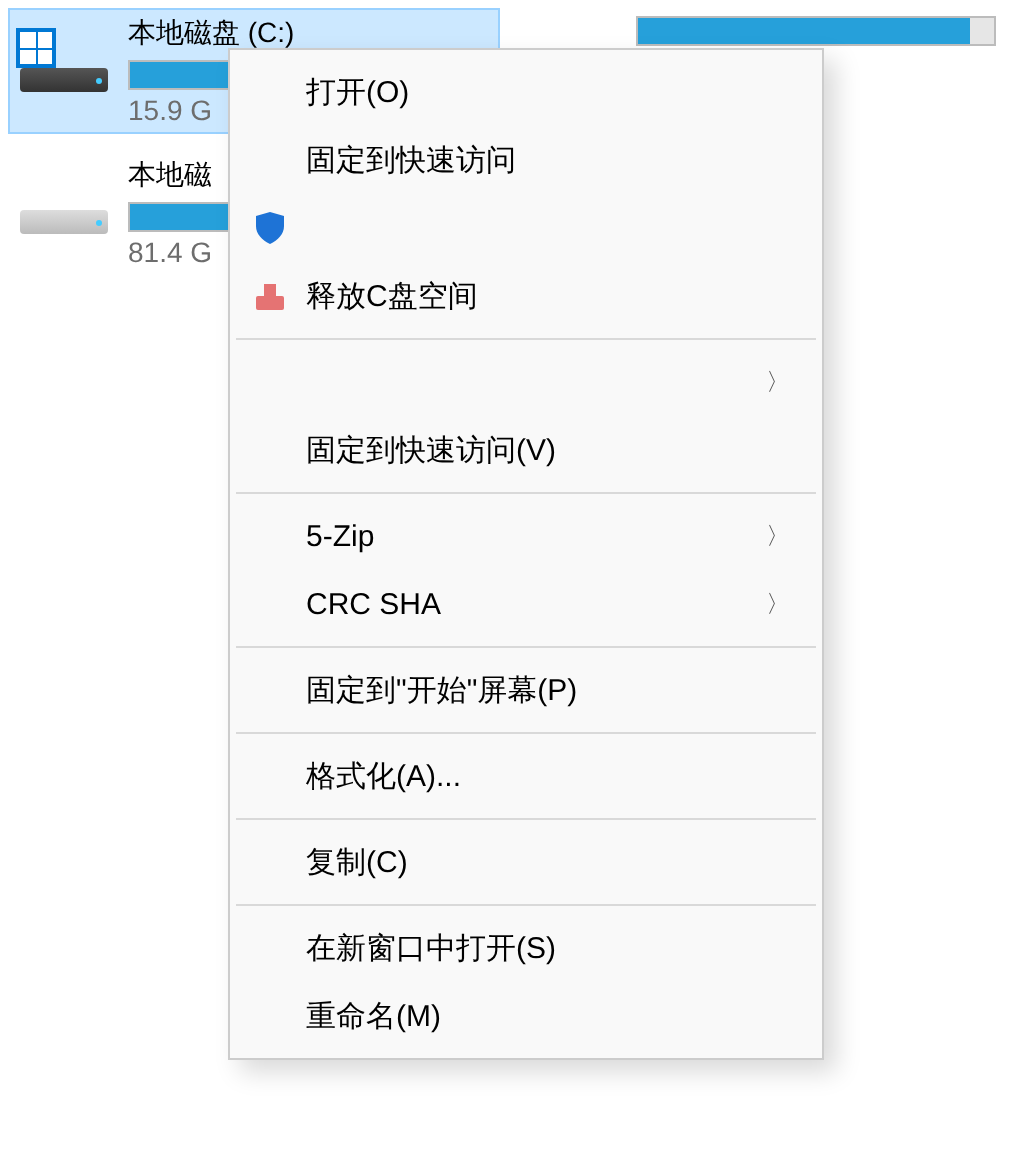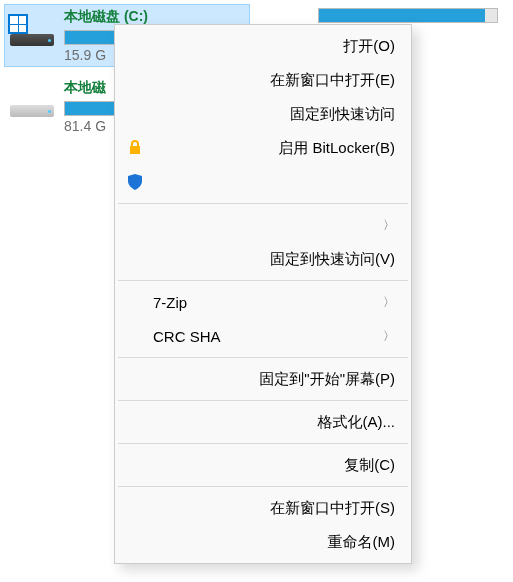--- a/index.html
+++ b/index.html
@@ -7,27 +7,27 @@
     
     .drives { display: flex; flex-wrap: wrap; padding: 4px; gap: 8px; }
     .drive-item { width: 246px; padding: 4px 6px; display: flex; gap: 10px; align-items: flex-start; }
     .drive-item.selected { background: #cce8ff; border: 1px solid #99d1ff; padding: 3px 5px; }
     .drive-icon { width: 44px; height: 36px; margin-top: 6px; position: relative; flex-shrink: 0; }
     .drive-icon .disk { width: 44px; height: 12px; background: linear-gradient(#555,#333); border-radius: 2px; position: absolute; bottom: 4px; }
     .drive-icon .disk::before { content:""; position:absolute; right:3px; top:5px; width:3px; height:3px; background:#4cf; border-radius:50%; }
     .drive-icon .win-badge { position:absolute; left:-2px; top:0; width:20px; height:20px; background:#0078d4; display:grid; grid-template:1fr 1fr/1fr 1fr; gap:1px; padding:2px; }
     .drive-icon .win-badge span { background:#fff; }
     .drive-info { flex:1; }
-    .drive-name { font-size:14px; color:#15803d; margin-bottom:4px;font-weight:bold; }
+    .drive-name { font-size:14px; color:#000000; margin-bottom:4px; }
     .drive-bar { height:15px; background:#e6e6e6; border:1px solid #bcbcbc; position:relative; margin-bottom:2px; }
     .drive-bar .fill { height:100%; background:#26a0da; }
     .drive-free { font-size:14px; color:#6d6d6d; }
     
     .context-menu { position:absolute; left:114px; top:24px; width:298px; background:#f9f9f9; border:1px solid #ccc; box-shadow:6px 6px 12px rgba(0,0,0,.15); padding:4px 2px; font-size:15px; }
-    .menu-item { display:flex; align-items:center; height:34px; padding:0 14px 0 36px; position:relative; cursor:default; color:#000;justify-content:flex-end; }
+    .menu-item { display:flex; align-items:center; height:34px; padding:0 14px 0 36px; position:relative; cursor:default; color:#000; }
     .menu-item .arrow { margin-left:auto; color:#555; font-size:12px; }
     .menu-item .mi-icon { position:absolute; left:8px; width:20px; height:20px; display:flex; align-items:center; justify-content:center; }
     .divider { height:1px; background:#d9d9d9; margin:4px 1px; }
     
     .shield-ico svg, .bitlocker-ico svg, .free-ico svg { display:block; }
   </style>
 </head>
 <body>
 
 <div class="drives">
@@ -74,50 +74,48 @@
       <div class="drive-free">81.4 G</div>
     </div>
   </div>
 </div>
 
 <div class="context-menu">
   <div class="menu-item">
       <span>打开(O)</span>
     </div>
   <div class="menu-item">
-      <span>在新窗口中打开(E)</span>
-    </div>
-  <div class="menu-item">
       <span>固定到快速访问</span>
     </div>
-  <div class="menu-item">
-    <span class="mi-icon bitlocker-ico">
-        <svg width="18" height="18" viewBox="0 0 18 18">
-          <path fill="#ffb300" d="M5 7V5a4 4 0 018 0v2h1v8H4V7h1zm2 0h4V5a2 2 0 00-4 0v2z"></path>
-        </svg>
-      </span>
-    <span>启用 BitLocker(B)</span>
-  </div>
   <div class="menu-item">
     <span class="mi-icon shield-ico">
         <svg width="18" height="18" viewBox="0 0 18 18">
           <path fill="#1e73d6" d="M9 1l7 2v5c0 4-3 7-7 9-4-2-7-5-7-9V3l7-2z"></path>
         </svg>
       </span>
+  </div>
+  <div class="menu-item">
+    <span class="mi-icon free-ico">
+        <svg width="18" height="18" viewBox="0 0 18 18">
+          <rect x="2" y="9" width="14" height="7" rx="1" fill="#e57373"></rect>
+          <rect x="6" y="3" width="6" height="6" fill="#e57373"></rect>
+        </svg>
+      </span>
+    <span>释放C盘空间</span>
   </div>
   <div class="divider"></div>
   <div class="menu-item">
       <span class="arrow">〉</span>
     </div>
   <div class="menu-item">
       <span>固定到快速访问(V)</span>
     </div>
   <div class="divider"></div>
   <div class="menu-item">
-      <span>7-Zip</span>
+      <span>5-Zip</span>
       <span class="arrow">〉</span>
     </div>
   <div class="menu-item">
       <span>CRC SHA</span>
       <span class="arrow">〉</span>
     </div>
   <div class="divider"></div>
   <div class="menu-item">
       <span>固定到"开始"屏幕(P)</span>
     </div>

